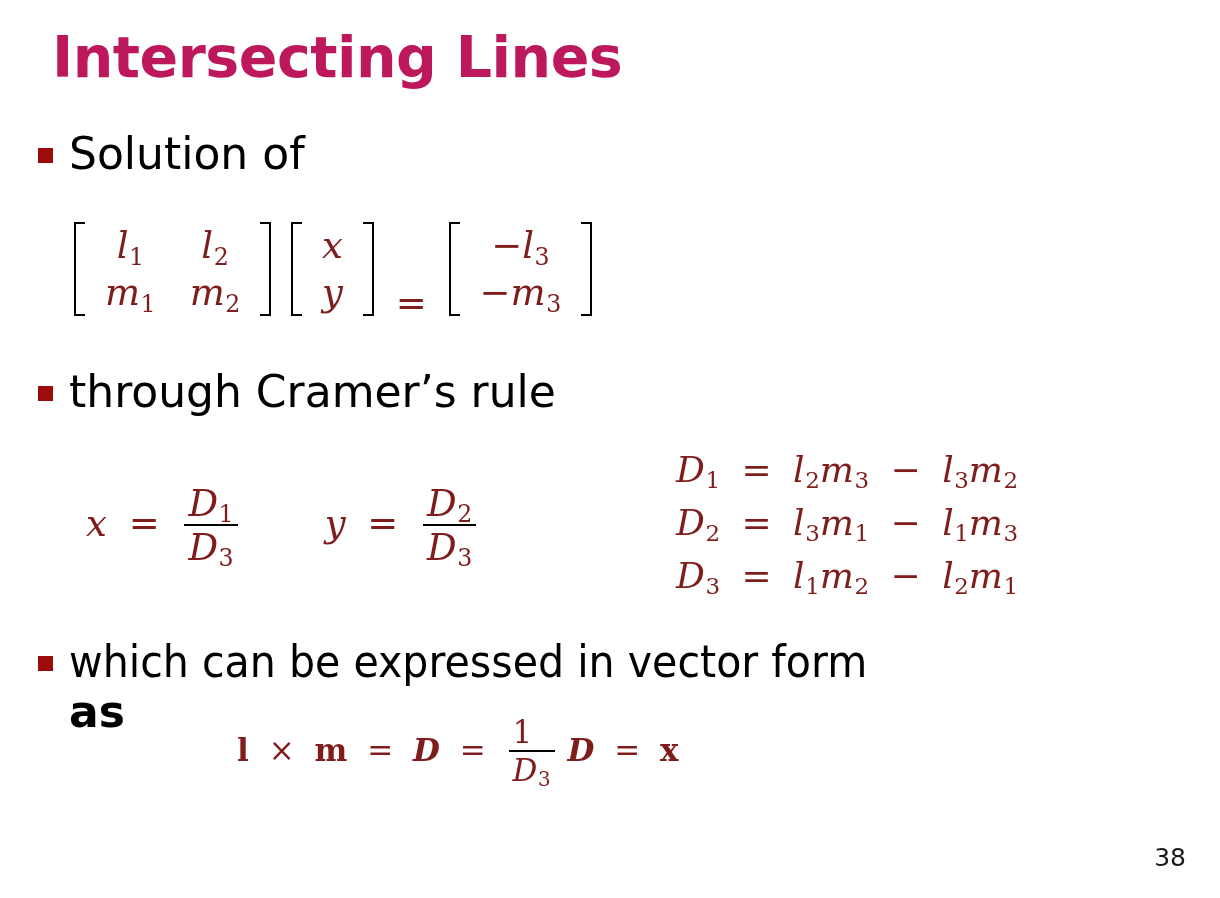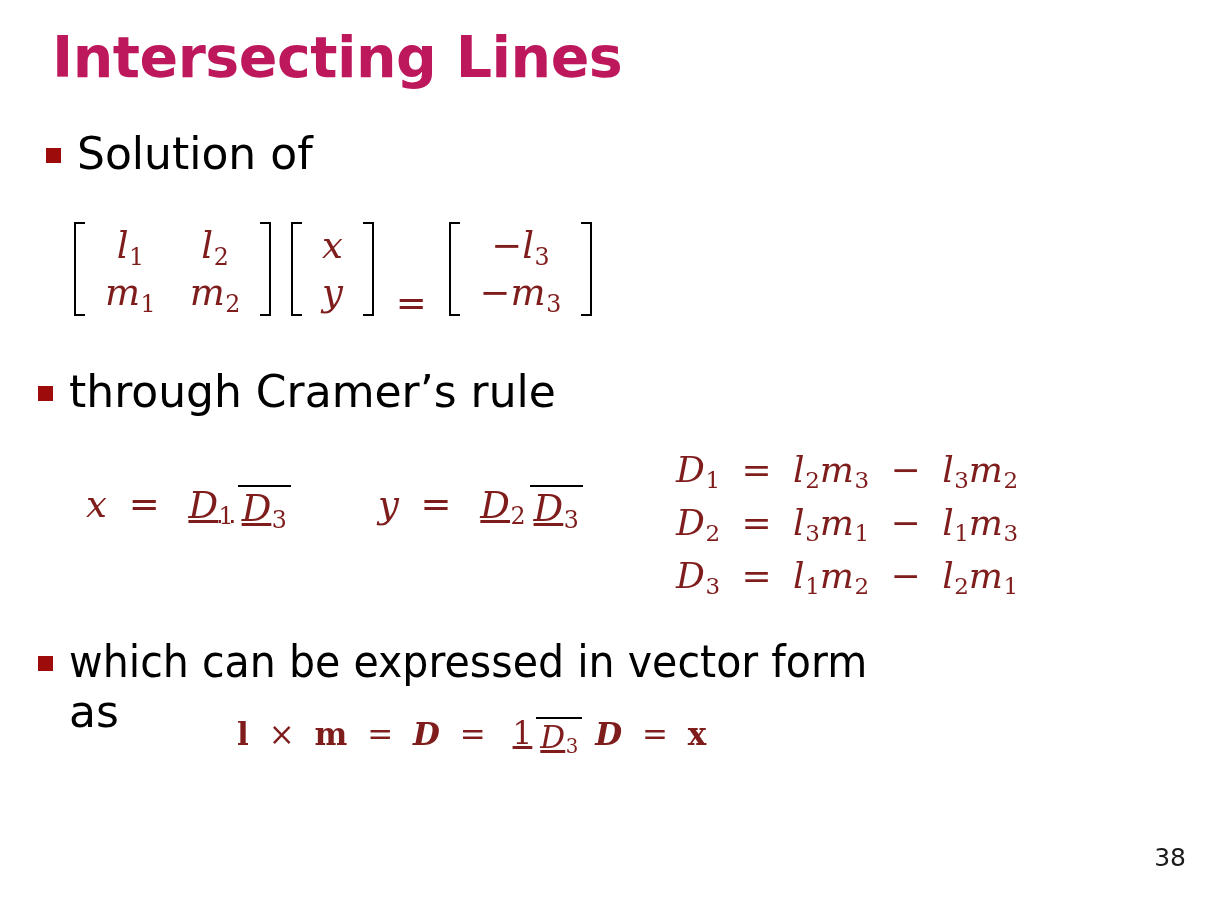--- a/index.html
+++ b/index.html
@@ -33,21 +33,21 @@
     font-size: 57px;
     line-height: 1.12;
     letter-spacing: -0.5px;
     color: #be185d;
     white-space: nowrap;
   }
 
   
   .body-block {
     position: absolute;
-    left: 8px;
+    left: 0;
     top: 128px;
     width: 1036px;
   }
 
   .bullet-row {
     position: relative;
     display: flex;
     align-items: flex-start;
     padding-left: 38px;
   }
@@ -70,20 +70,21 @@
     font-size: 44px;
     transform: scaleX(0.935);
     transform-origin: left center;
     white-space: nowrap;
   }
   .bullet-cont {
     font-family: "DejaVu Sans", sans-serif;
     font-size: 44px;
     line-height: 1.16;
     padding-left: 69px;
+    font-weight: bold;
   }
 
   
   .math {
     font-family: "DejaVu Serif", serif;
     color: #7f1d1d;
     line-height: 1;
   }
   .mi { font-style: italic; }
   .mup { font-style: normal; }
@@ -120,27 +121,25 @@
     padding: 5px 17px;
     text-align: center;
     white-space: nowrap;
   }
 
   .op { margin: 0 10px; display: inline-block; }
 
   
   .frac {
     display: inline-flex;
-    flex-direction: row;
-    align-items: center;
+    flex-direction: column;
     vertical-align: middle;
     margin: 0 3px;
     position: relative;
     top: -0.04em;
-    text-decoration: underline;
   }
   .frac .num { padding: 0 4px 2px 4px; }
   .frac .den { padding: 3px 4px 0 4px; border-top: 2.2px solid #000; }
 
   
   .eq-matrix {
     position: absolute;
     left: 74px;
     top: 222px;
     font-size: 37px;

